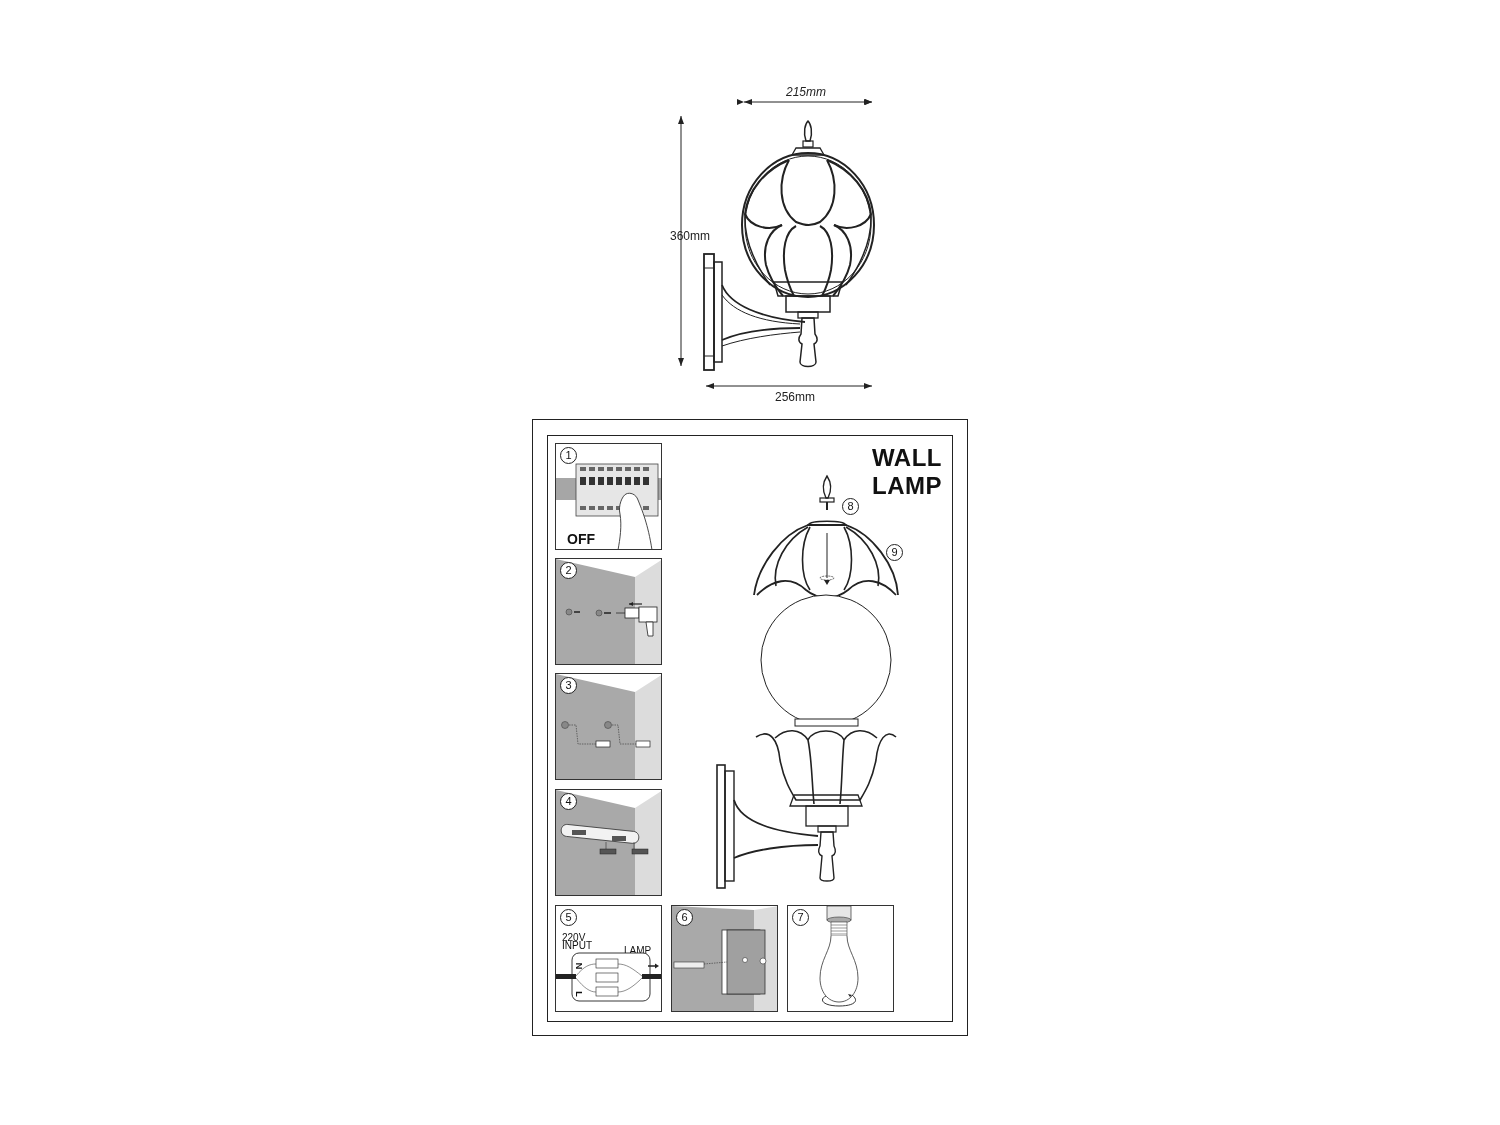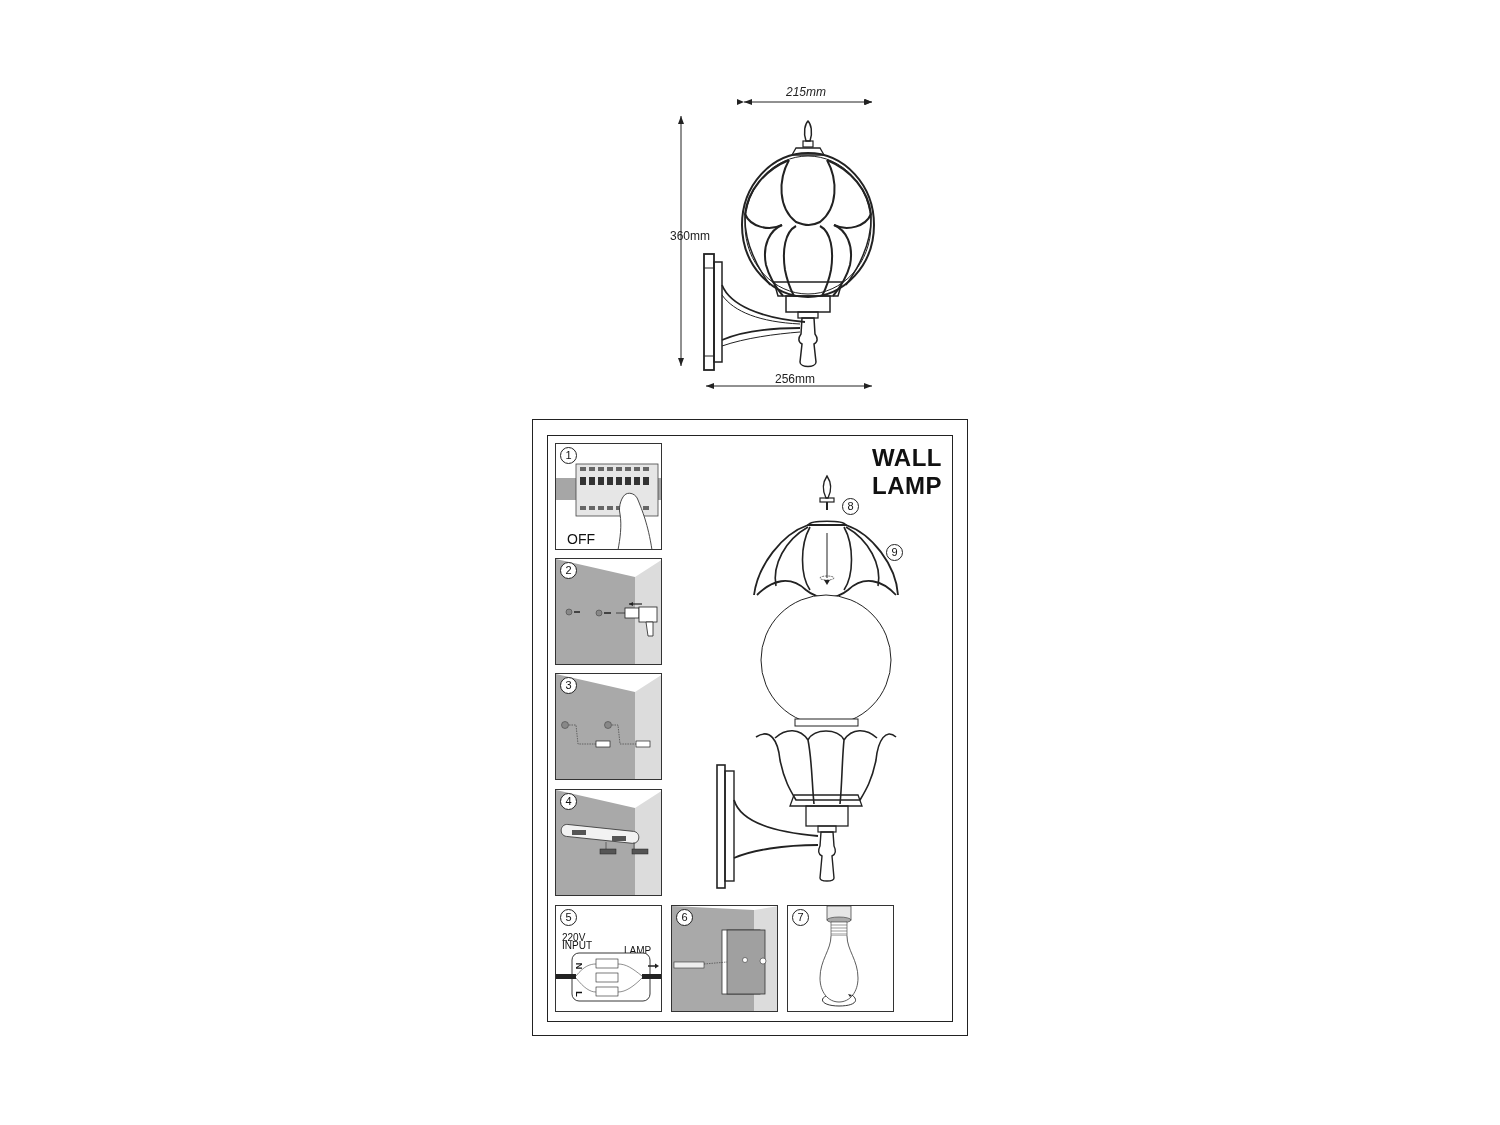--- a/index.html
+++ b/index.html
@@ -6,30 +6,30 @@
   body { width:1500px; height:1125px; position:relative; overflow:hidden; font-family:"Liberation Sans", sans-serif; color:#111; }
   .abs { position:absolute; }
   .dimlabel { position:absolute; font-size:12px; color:#222; white-space:nowrap; }
   svg { display:block; }
   .outer-frame { position:absolute; left:532px; top:419px; width:436px; height:617px; border:1px solid #222; box-sizing:border-box; }
   .inner-frame { position:absolute; left:547px; top:435px; width:406px; height:587px; border:1px solid #222; box-sizing:border-box; }
   .title { position:absolute; left:800px; top:444px; width:142px; text-align:right; font-weight:bold; font-size:24px; letter-spacing:0.5px; }
   .step { position:absolute; border:1px solid #333; box-sizing:border-box; overflow:hidden; background:#fff; }
   .step-num { position:absolute; left:4px; top:3px; width:15px; height:15px; border:1px solid #222; border-radius:50%; font-size:11px; line-height:15px; text-align:center; background:#fff; z-index:2; }
   .callout { position:absolute; width:15px; height:15px; border:1px solid #222; border-radius:50%; font-size:11px; line-height:15px; text-align:center; background:#fff; }
-  .off-label { position:absolute; left:11px; top:87px; font-weight:normal; font-size:14px; }
+  .off-label { position:absolute; left:11px; top:87px; font-weight:bold; font-size:14px; }
   .small-label { position:absolute; font-size:10px; line-height:8px; }
 </style>
 </head>
 <body>
 
 <div>
   <span class="dimlabel" style="left:786px; top:85px;font-style:italic;">215mm</span>
   <span class="dimlabel" style="left:626px; top:229px;margin-left:44px;">360mm</span>
-  <span class="dimlabel" style="left:775px; top:372px;text-align:center;">256mm</span>
+  <span class="dimlabel" style="left:775px; top:390px;text-align:center;">256mm</span>
 
   <svg class="abs" style="left:600px; top:80px;" width="320" height="320" viewBox="600 80 320 320">
     <defs>
       <marker id="arr" markerWidth="8" markerHeight="8" refX="7" refY="4" orient="auto">
         <path d="M0,1 L7,4 L0,7 z" fill="#222"></path>
       </marker>
     </defs>
 
     <line x1="744" y1="102" x2="872" y2="102" stroke="#222" stroke-width="1" marker-start="url(#arr)" marker-end="url(#arr)" style="marker-start:url(#arr)"></line>
     <path d="M744,102 l8,-3 v6 z M872,102 l-8,-3 v6 z" fill="#222"></path>

